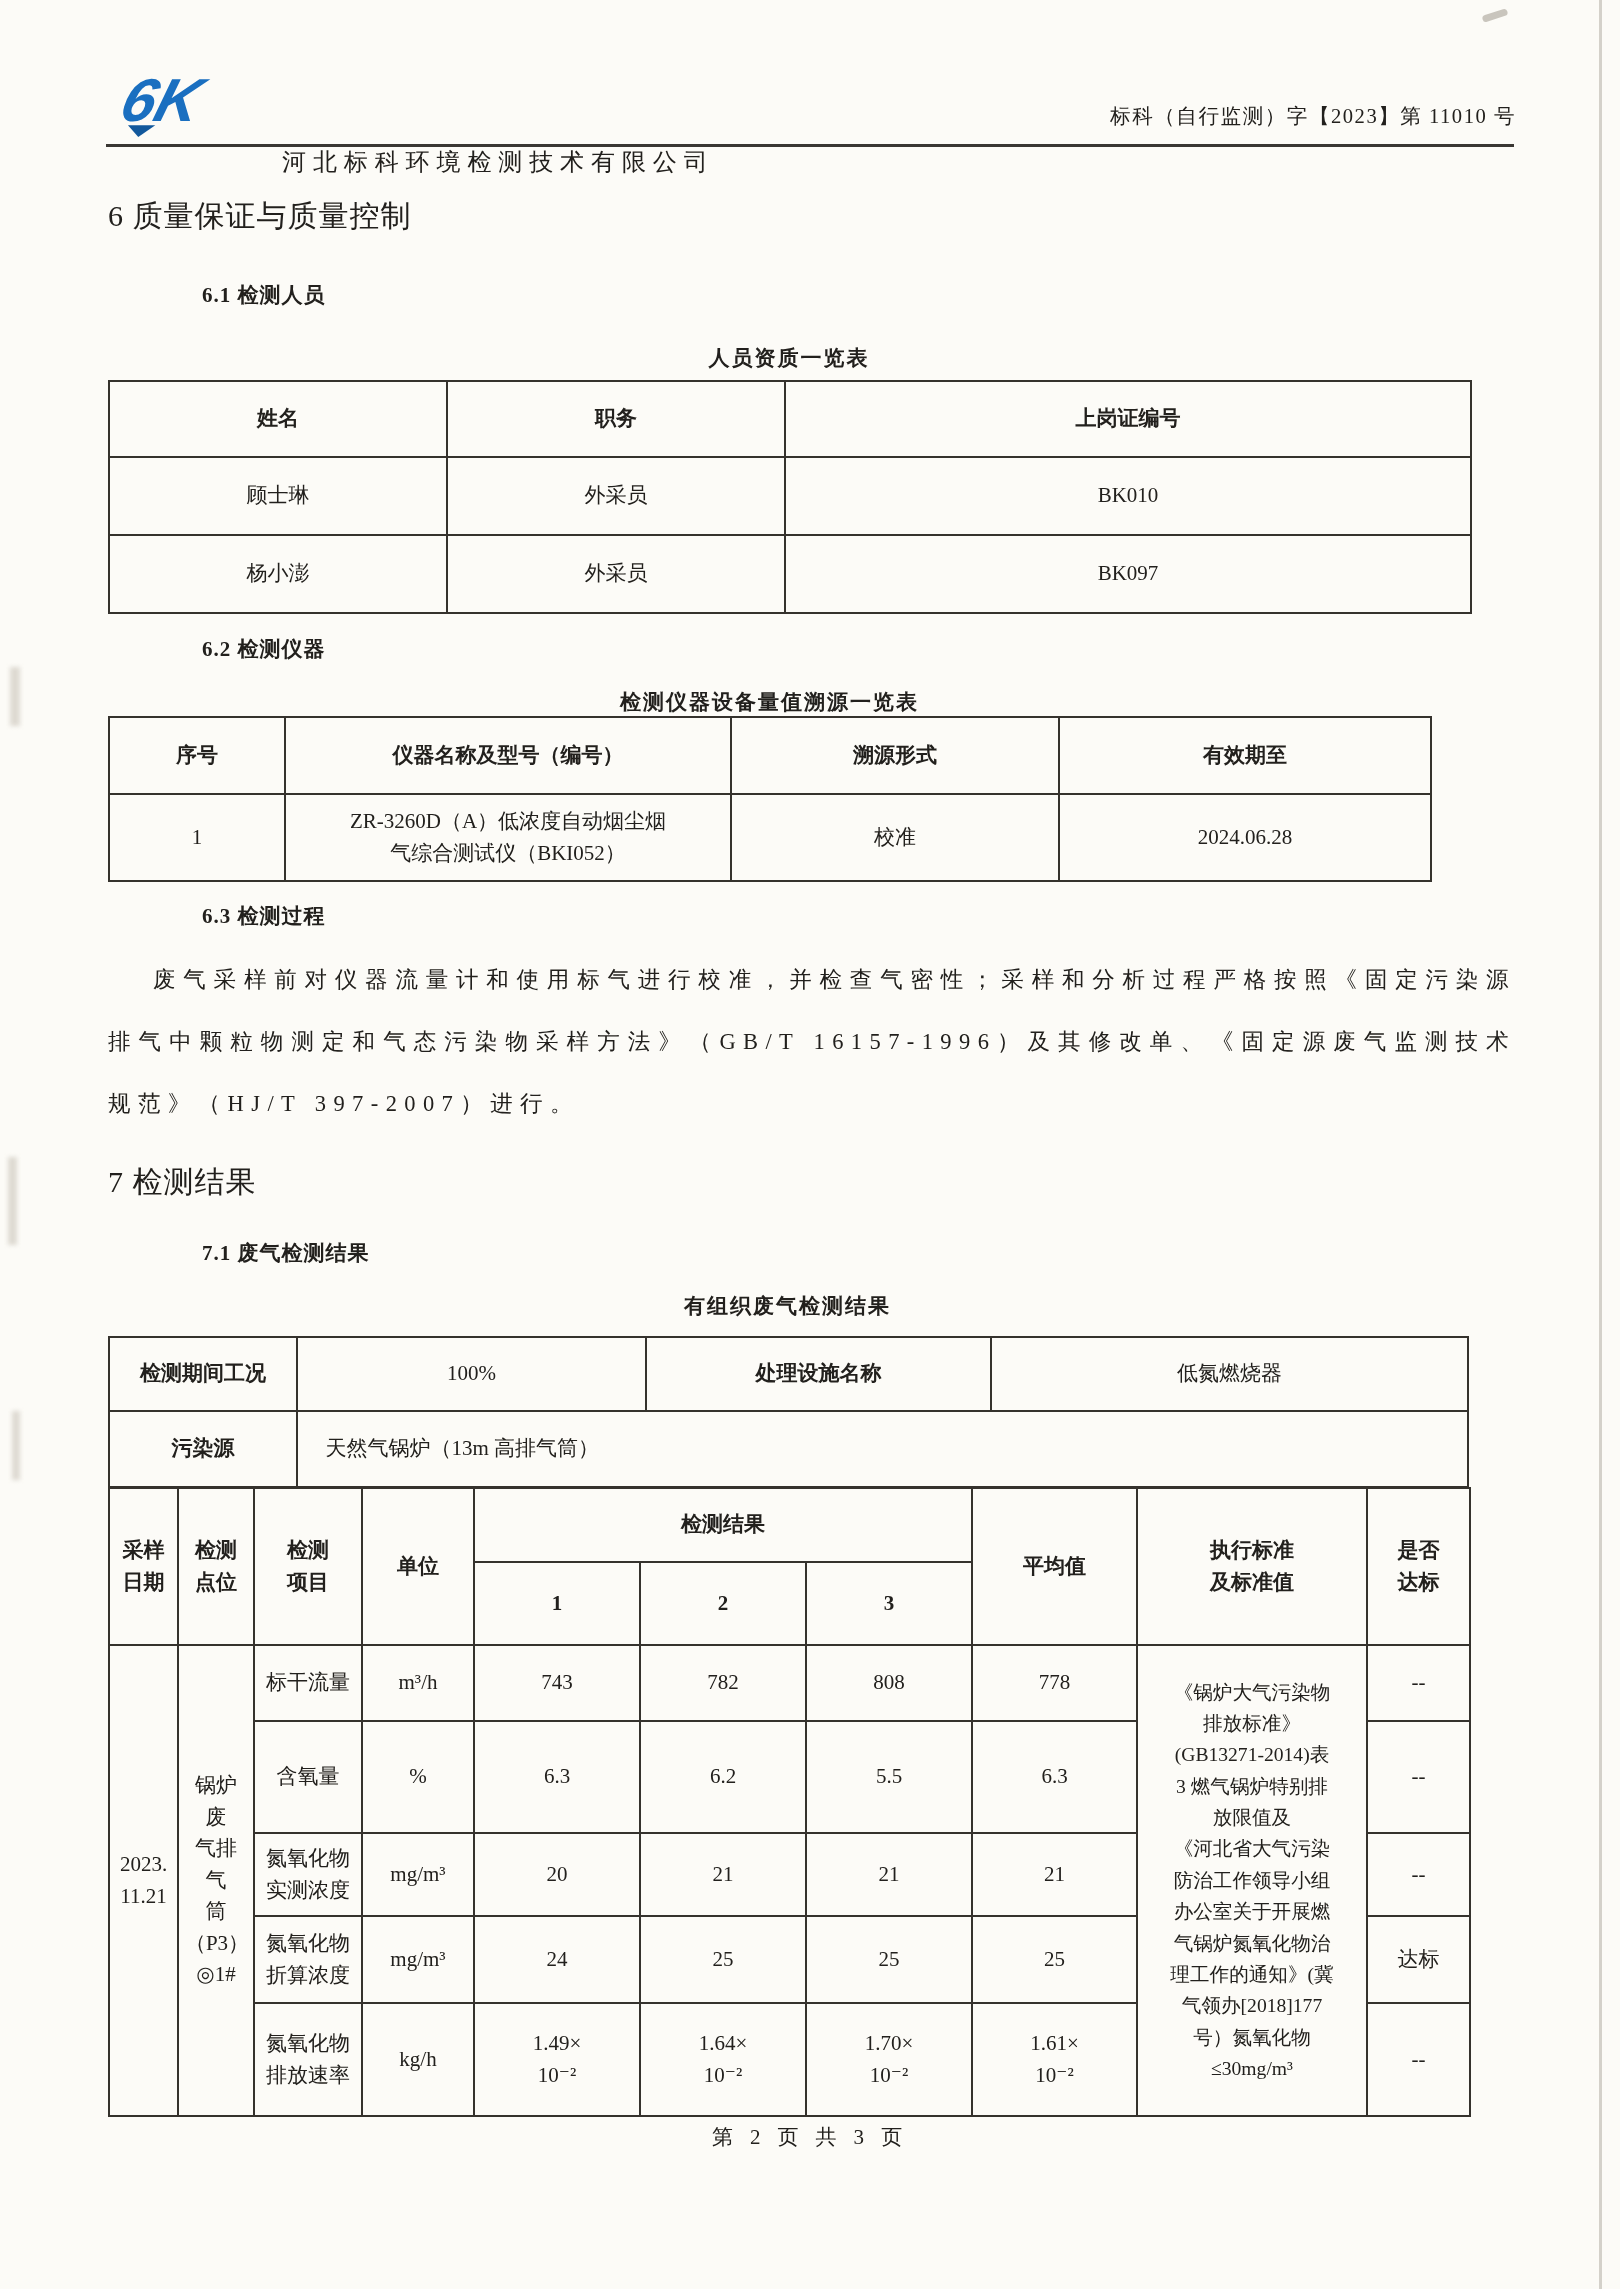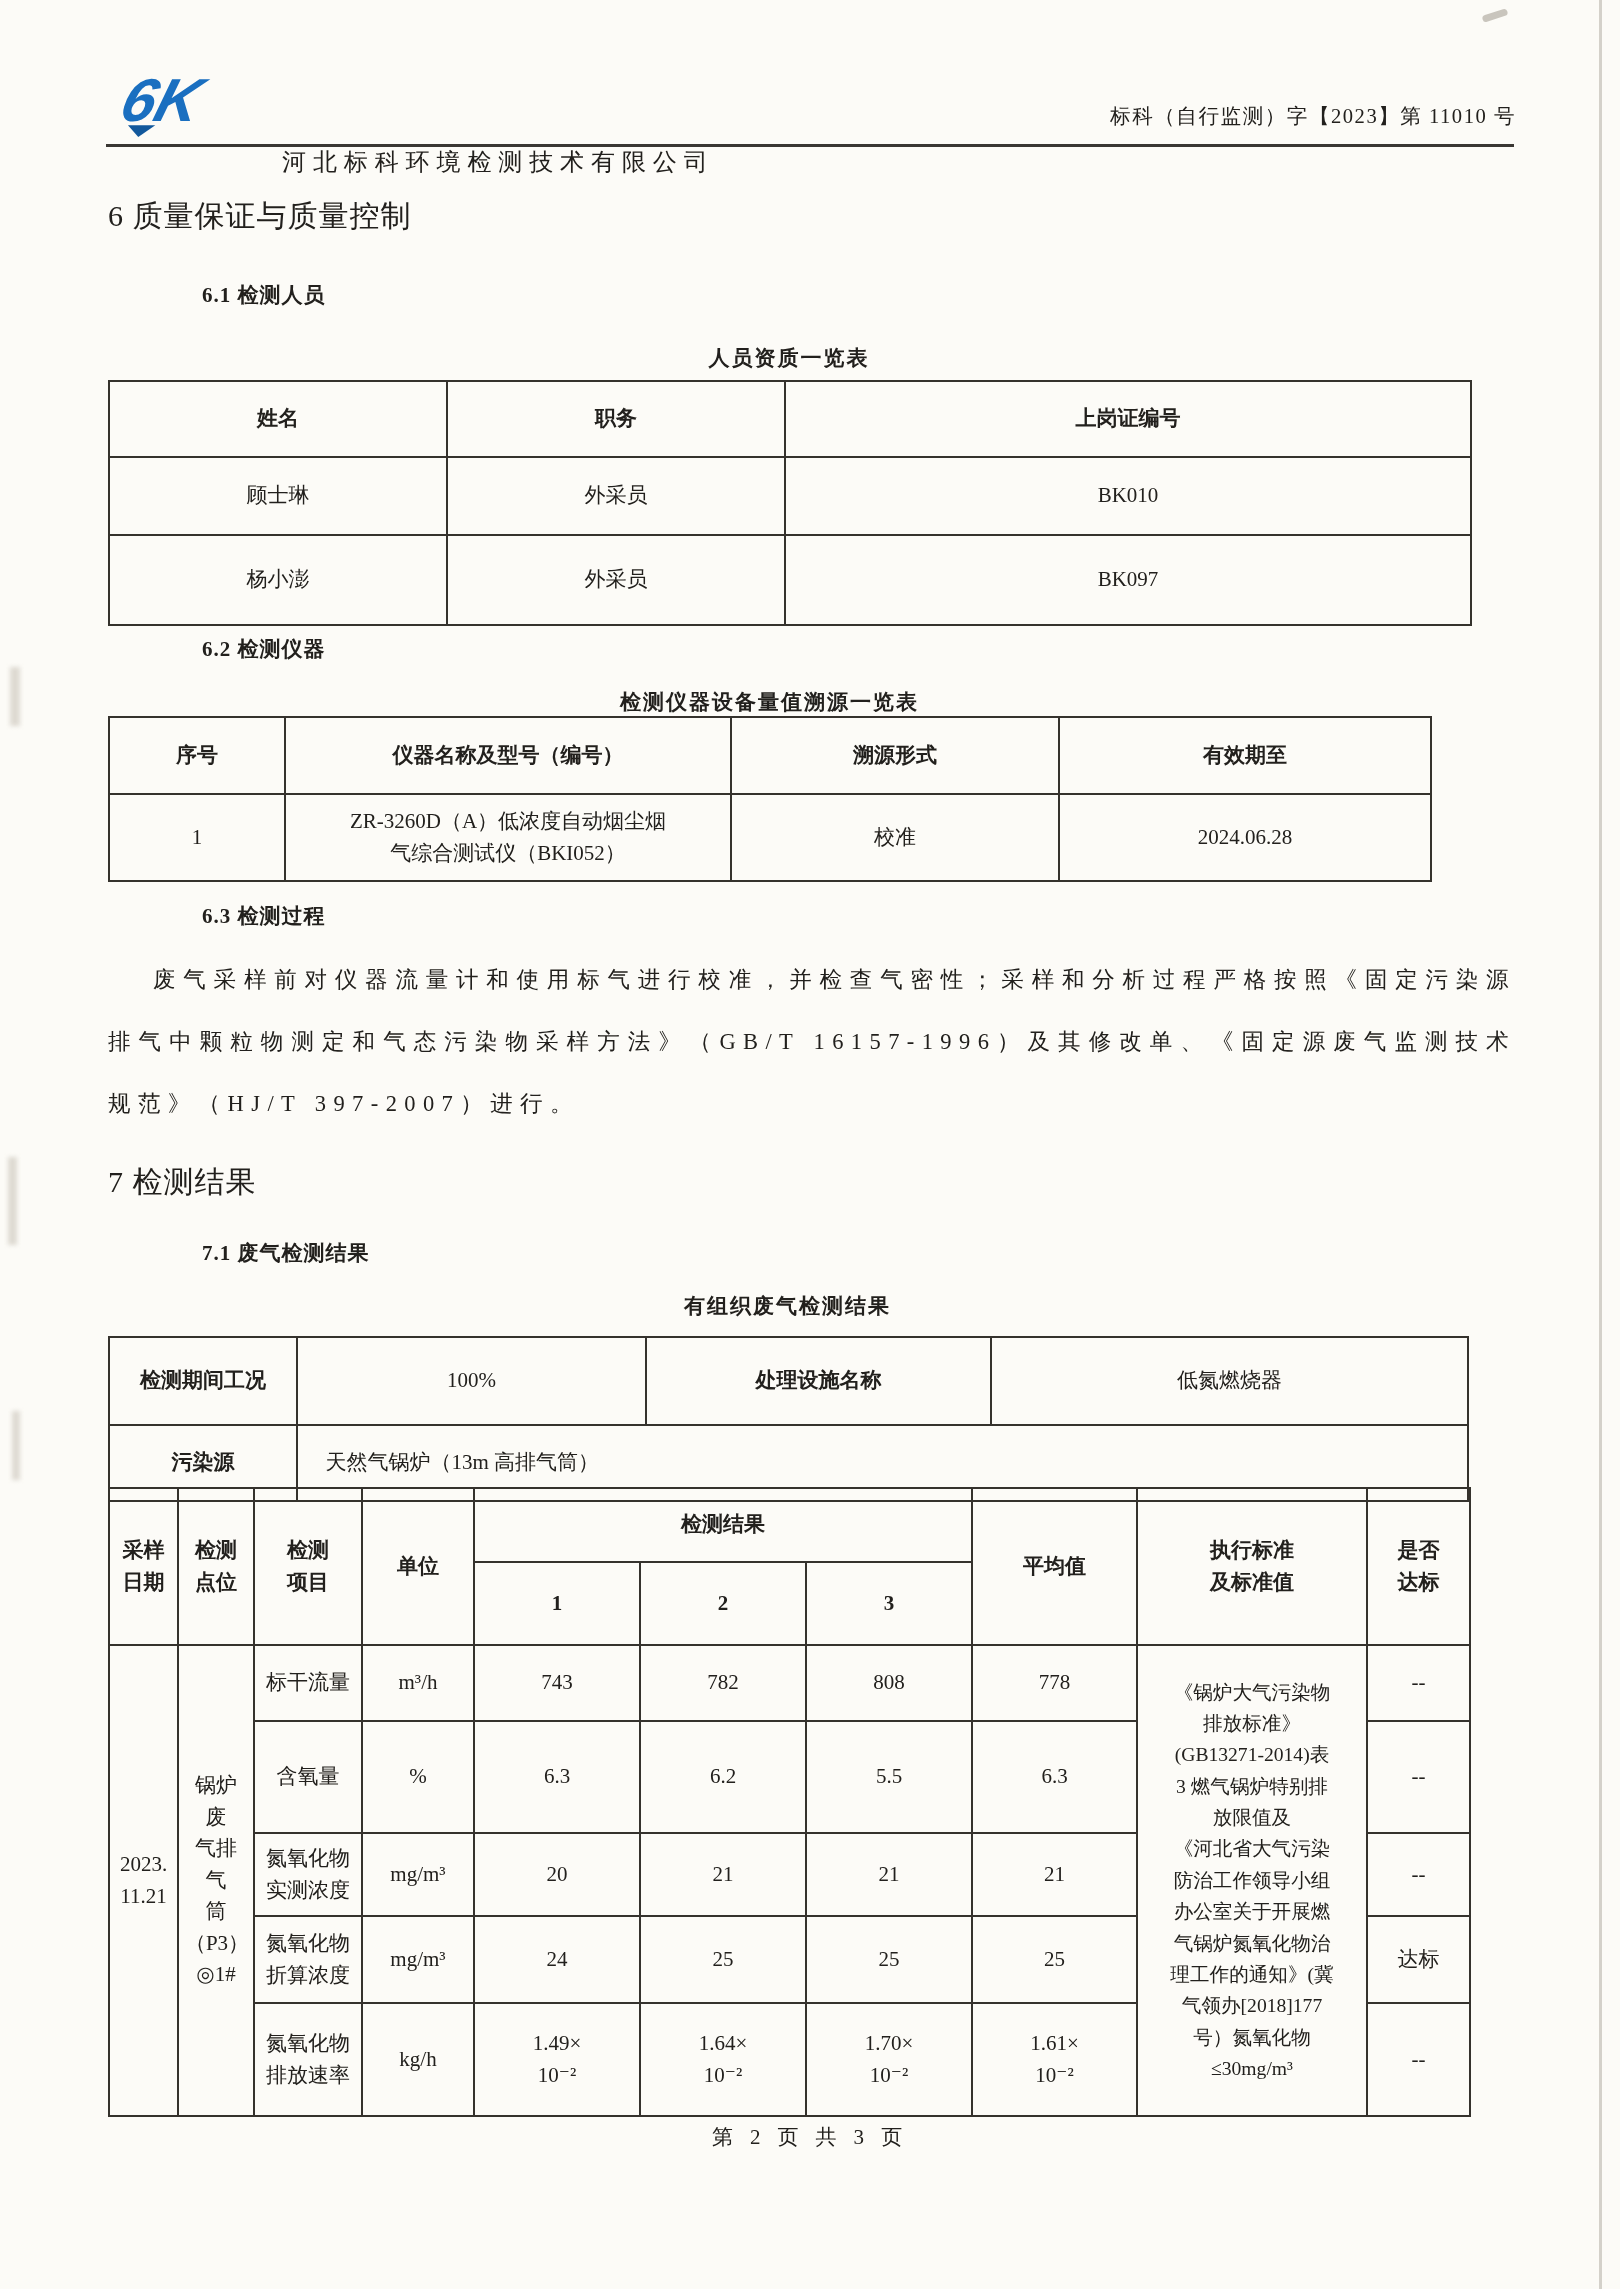--- a/index.html
+++ b/index.html
@@ -93,21 +93,21 @@
       <tr style="height:76px">
     <th>姓名</th>
     <th>职务</th>
     <th>上岗证编号</th>
   </tr>
   <tr style="height:78px">
     <td>顾士琳</td>
     <td>外采员</td>
     <td>BK010</td>
   </tr>
-  <tr style="height:90px">
+  <tr style="height:78px">
     <td>杨小澎</td>
     <td>外采员</td>
     <td>BK097</td>
   </tr>
 </tbody>
   </table>
 
 <div class="abs h-sub" id="sec62">6.2 检测仪器</div>
 <div class="abs tbl-caption" id="cap2">检测仪器设备量值溯源一览表</div>
 
@@ -143,21 +143,21 @@
 <div class="abs tbl-caption" id="cap3">有组织废气检测结果</div>
 
 <table class="abs tframe" id="table-results-top">
   <colgroup>
       <col style="width:188px">
       <col style="width:349px">
       <col style="width:345px">
       <col style="width:477px">
     </colgroup>
   <tbody>
-      <tr style="height:88px">
+      <tr style="height:74px">
     <td class="lbl">检测期间工况</td>
     <td>100%</td>
     <td class="lbl">处理设施名称</td>
     <td>低氮燃烧器</td>
   </tr>
   <tr style="height:76px">
     <td class="lbl">污染源</td>
     <td colspan="3" id="source-value">天然气锅炉（13m 高排气筒）</td>
   </tr>
 </tbody>

